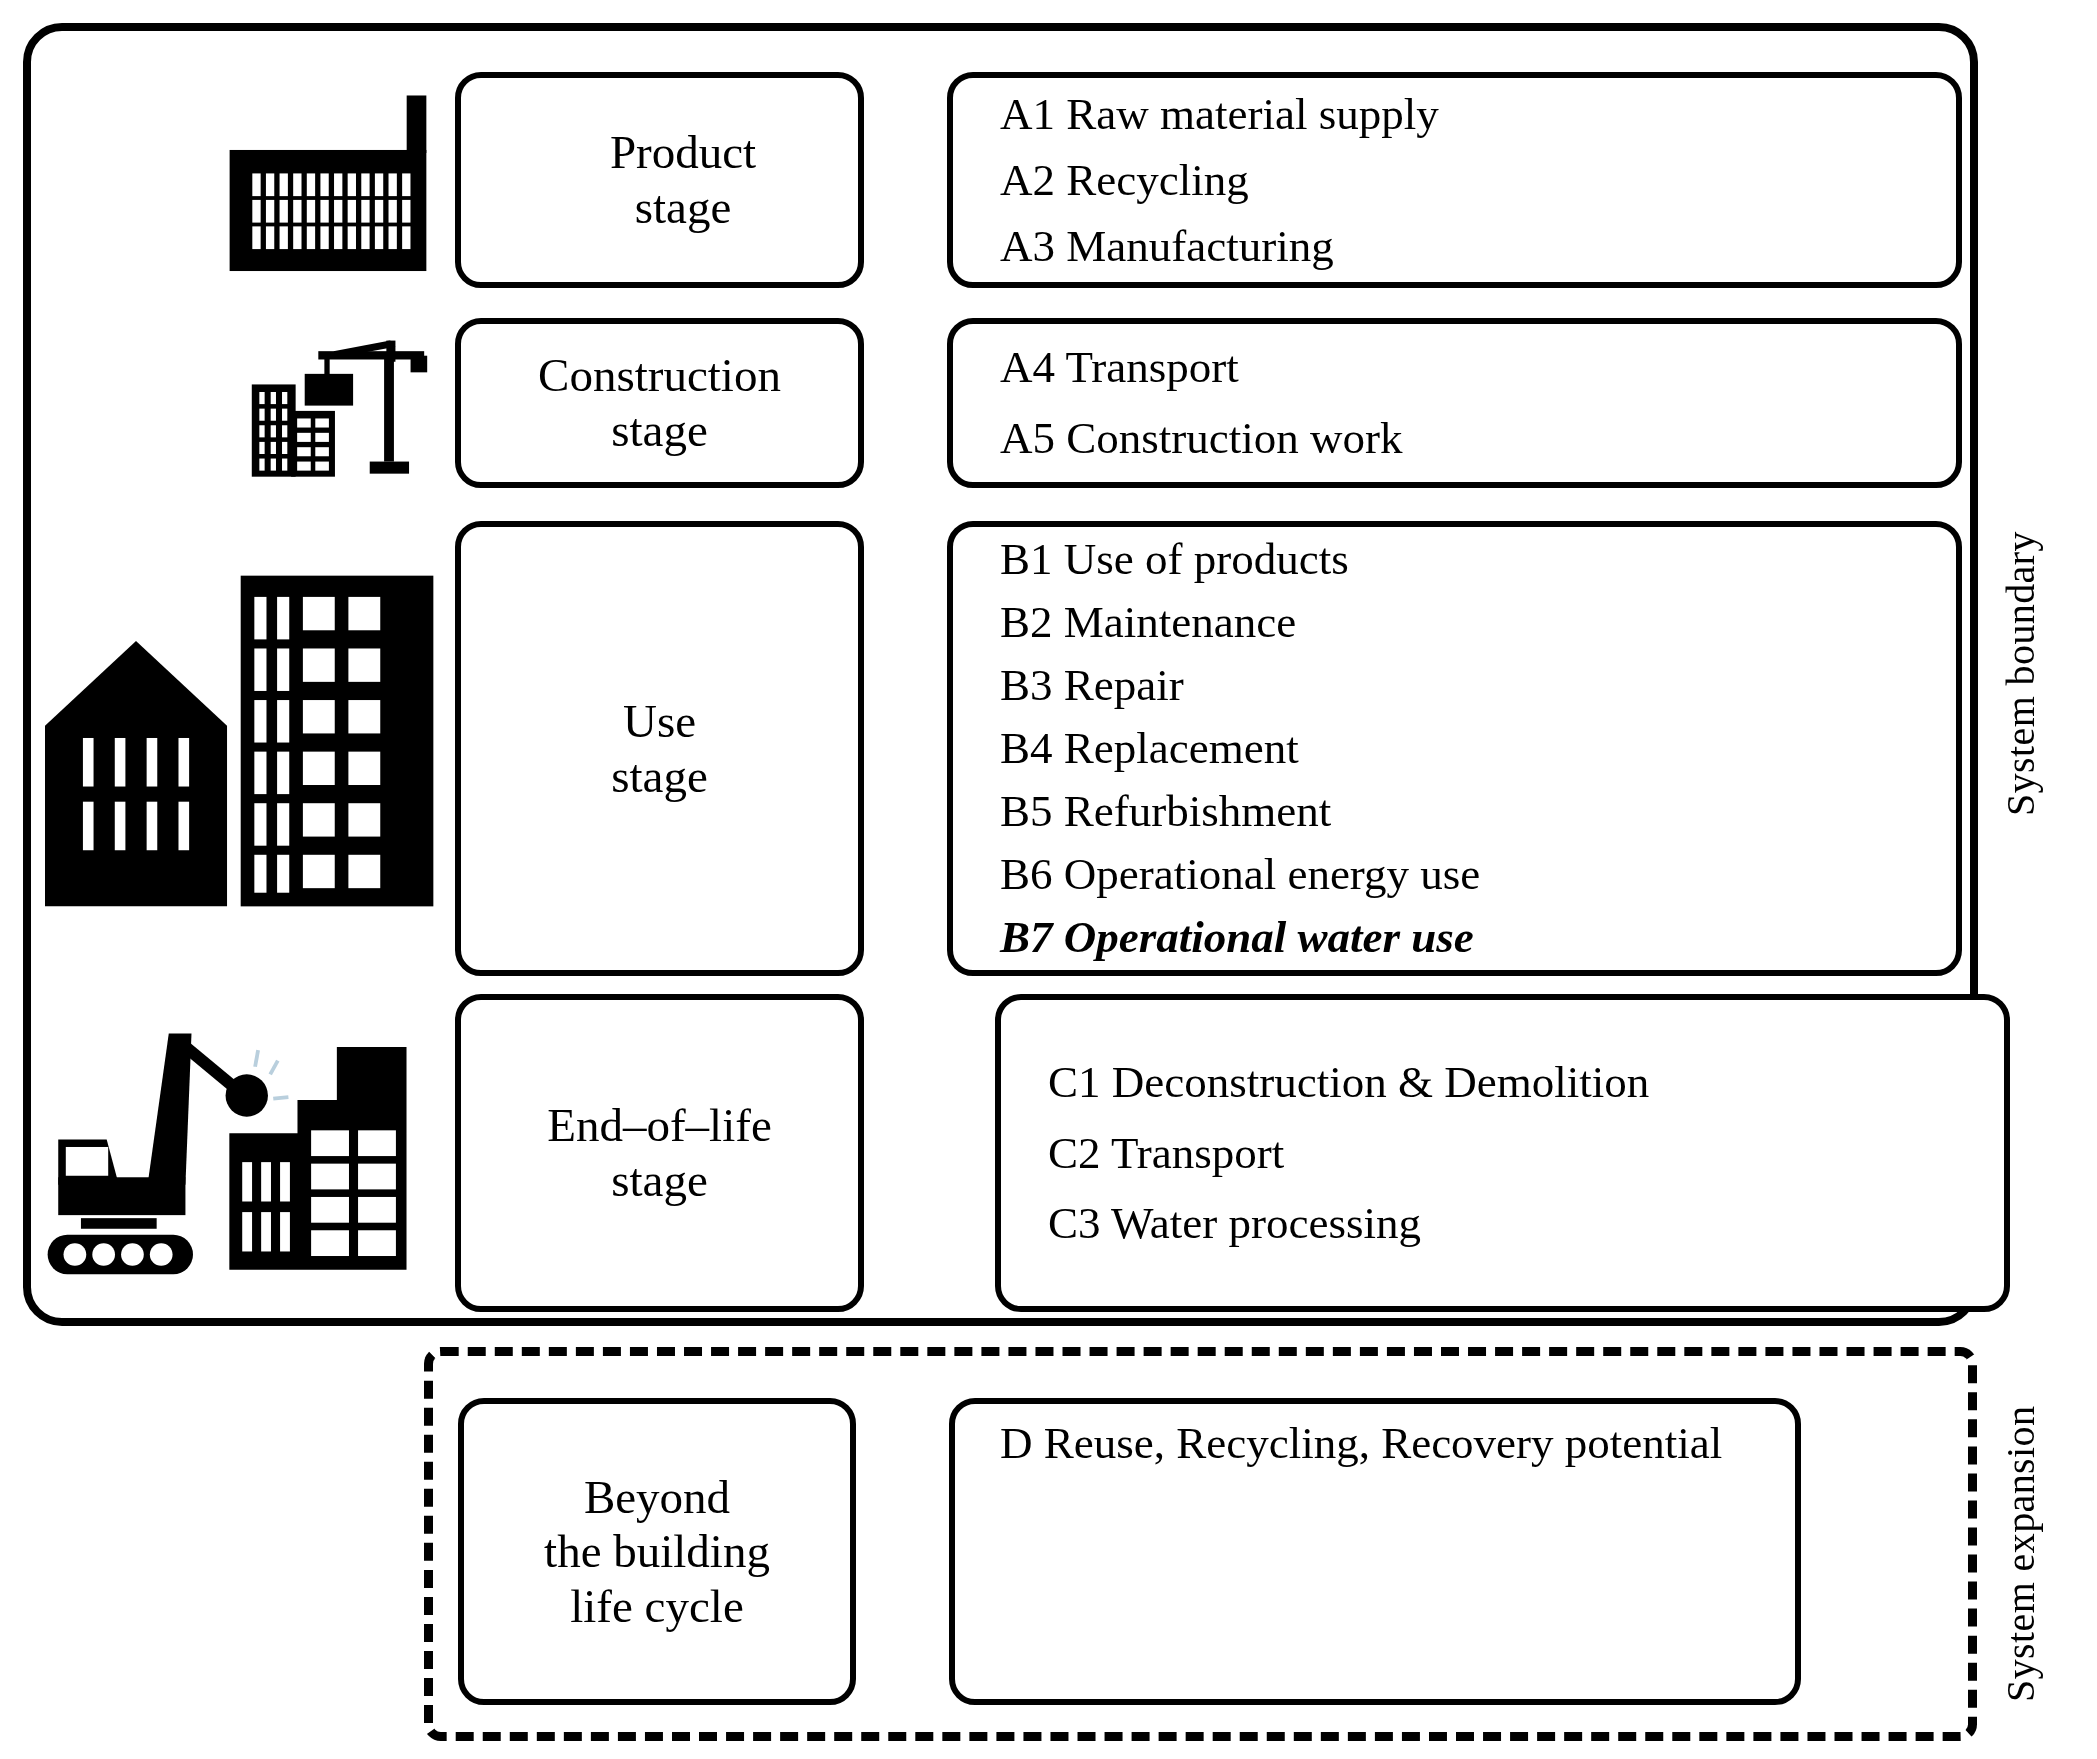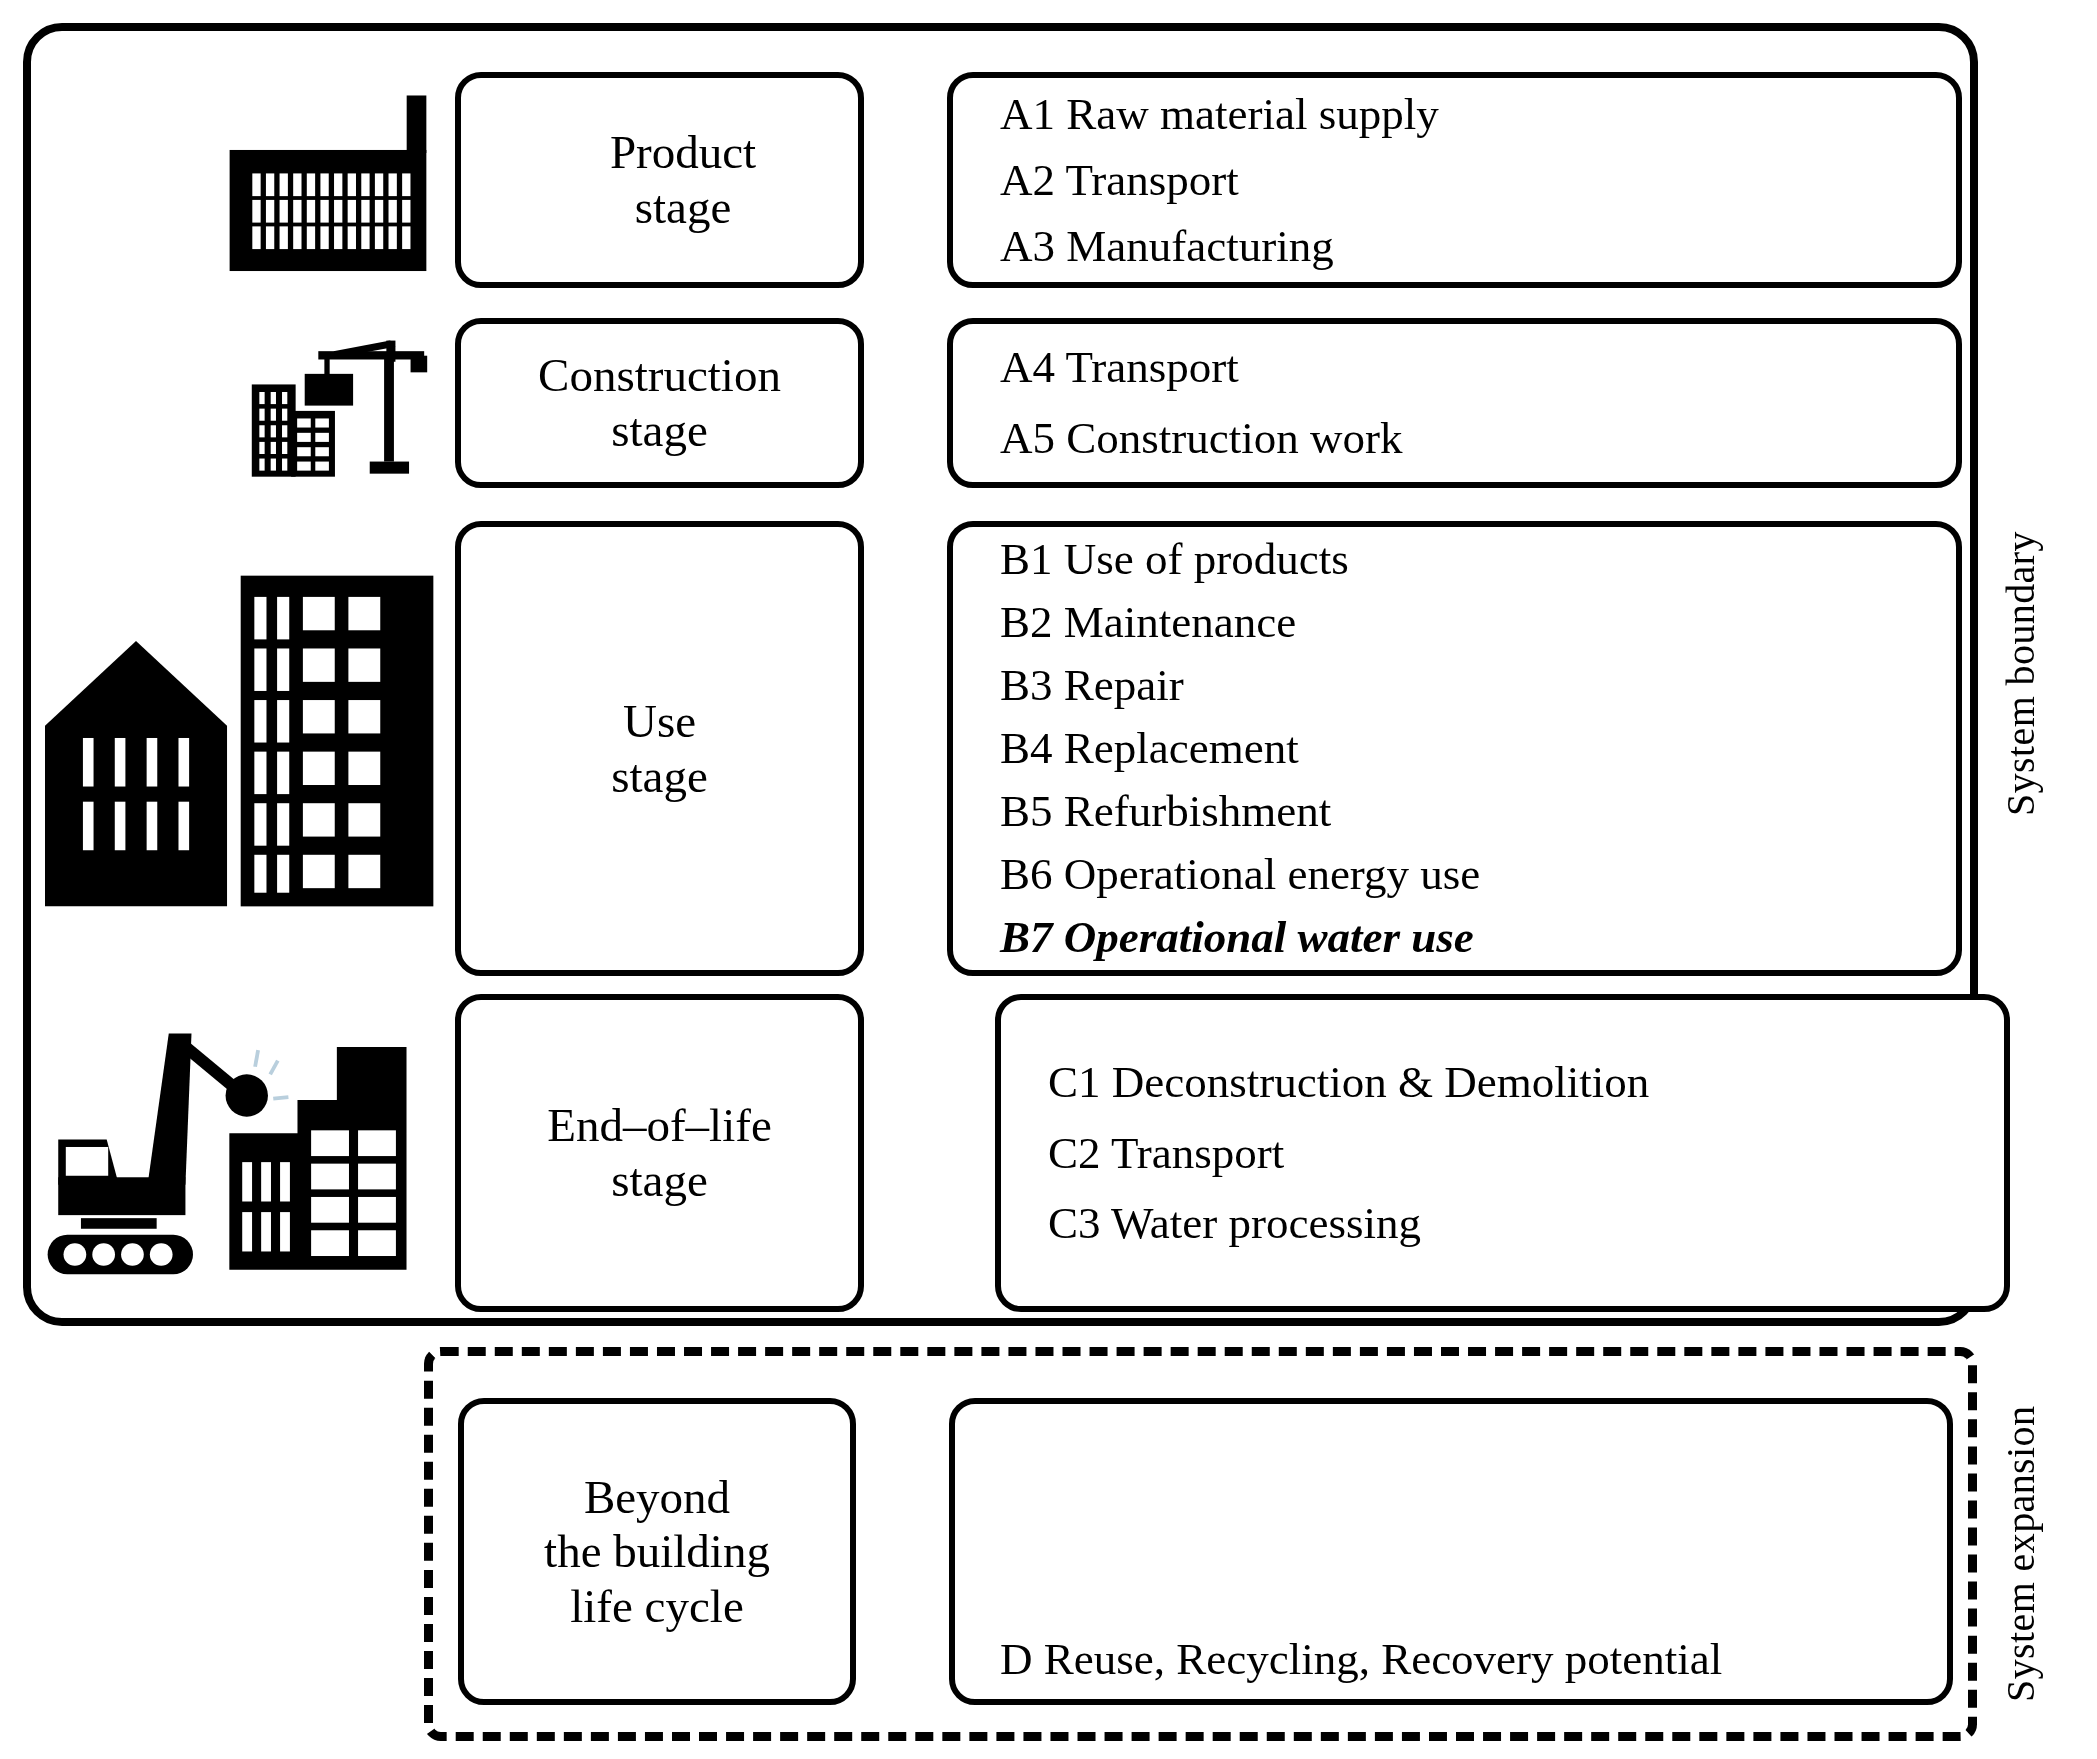--- a/index.html
+++ b/index.html
@@ -103,22 +103,22 @@
   #stage-construction { left: 455px; top: 318px; width: 409px; height: 170px; }
   #stage-use       { left: 455px; top: 521px;  width: 409px; height: 455px; }
   #stage-eol       { left: 455px; top: 994px; width: 409px; height: 318px; }
   #stage-beyond    { left: 458px; top: 1398px; width: 398px; height: 307px; }
 
   
   #items-a1a3 { left: 947px; top: 72px;   width: 1015px; height: 216px; }
   #items-a4a5 { left: 947px; top: 318px;  width: 1015px; height: 170px; }
   #items-b    { left: 947px; top: 521px;  width: 1015px; height: 455px; }
   #items-c    { left: 947px; top: 994px; width: 1015px; height: 318px; margin-left: 48px; }
-  #items-d    { left: 949px; top: 1398px; width: 1004px; height: 307px;
-                justify-content: flex-end; padding-left: 45px; }
+  #items-d    { left: 949px; top: 1398px; width: 852px; height: 307px;
+                justify-content: flex-start; padding-left: 45px; }
 
   #items-a1a3 .item { line-height: 1.47; }
   #items-a4a5 .item { line-height: 1.58; }
   #items-b .item    { line-height: 1.40; }
   #items-c .item    { line-height: 1.57; }
 
   
   .icon-wrap {
     position: absolute;
   }
@@ -343,21 +343,21 @@
 stage</div>
 </div>
 <div class="rbox stage-box" id="stage-beyond">
   <div class="stage-label">Beyond
 the building
 life cycle</div>
 </div>
 
 <div class="rbox items-box" id="items-a1a3">
   <div class="item">A1 Raw material supply</div>
-  <div class="item">A2 Transport</div>
+  <div class="item">A2 Recycling</div>
   <div class="item">A3 Manufacturing</div>
 </div>
 
 <div class="rbox items-box" id="items-a4a5">
   <div class="item">A4 Transport</div>
   <div class="item">A5 Construction work</div>
 </div>
 
 <div class="rbox items-box" id="items-b">
   <div class="item">B1 Use of products</div>

